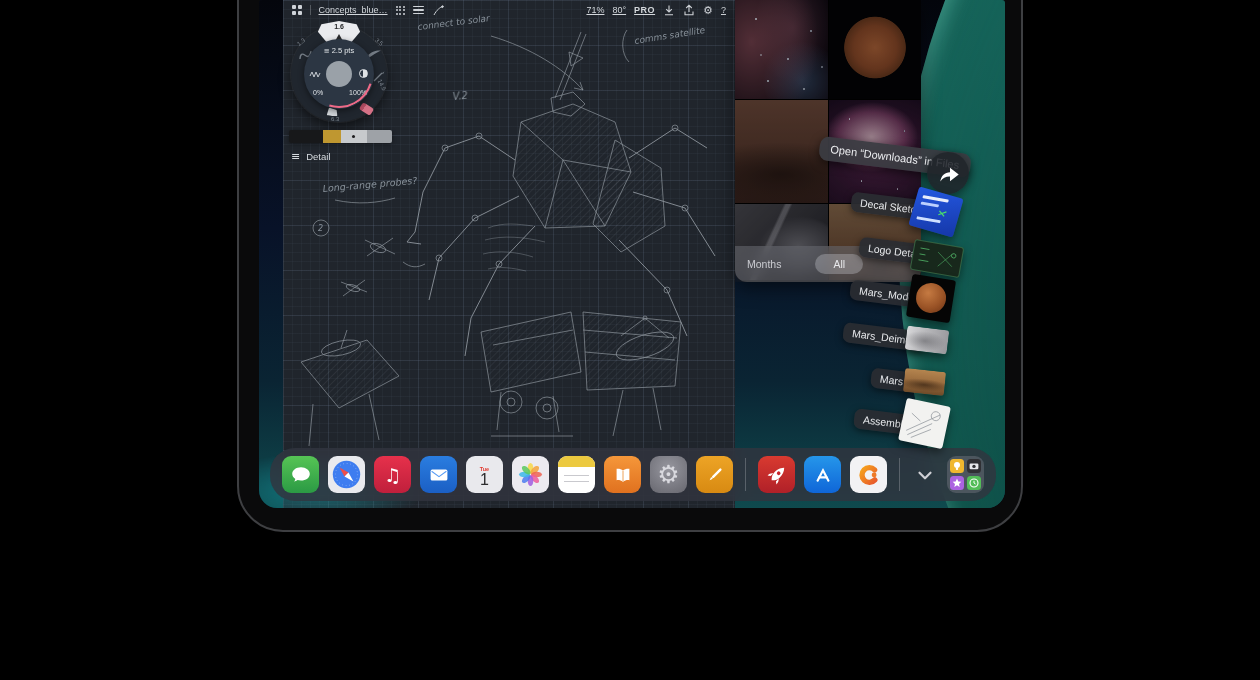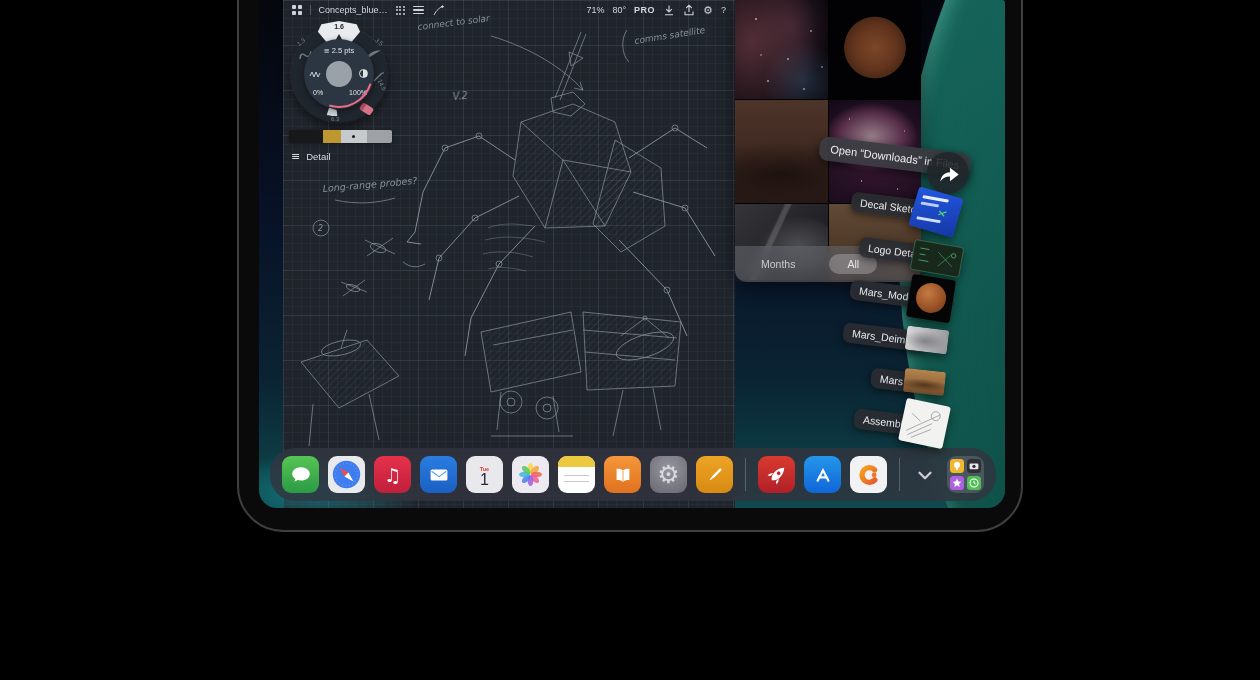--- a/index.html
+++ b/index.html
@@ -34,21 +34,21 @@
   .c-toolbar{position:absolute;top:0;left:0;right:0;height:20px;display:flex;align-items:center;
              gap:8px;padding:0 9px;color:#ccd1d6;font-size:9px;}
   .tb-sep{width:1px;height:10px;background:rgba(255,255,255,.22);}
   .grid4{display:grid;grid-template-columns:4px 4px;grid-template-rows:4px 4px;gap:1.5px;}
   .grid4 i{background:#cfd3d8;border-radius:1px;}
   .dots9{display:grid;grid-template-columns:2px 2px 2px;grid-template-rows:2px 2px 2px;gap:1.5px;}
   .dots9 i{background:#cfd3d8;border-radius:50%;}
   .bars3{display:flex;flex-direction:column;gap:2px;}
   .bars3 i{width:11px;height:1.6px;background:#cfd3d8;border-radius:1px;}
   .tb-spacer{flex:1;}
-  .tb-label{color:#d3d7db;}
+  .tb-label{color:#d3d7db;text-decoration:underline;}
   .tb-pro{font-weight:bold;letter-spacing:.5px;}
   .tb-ic{display:flex;align-items:center;}
 
   
   .wheel{position:absolute;left:8px;top:26px;width:96px;height:96px;}
   .w-ring{position:absolute;inset:0;border-radius:50%;background:#20262e;
           box-shadow:0 0 0 1px rgba(255,255,255,.05),0 5px 12px rgba(0,0,0,.55);}
   .w-wedge{position:absolute;left:26px;top:-5px;width:44px;height:36px;z-index:3;background:#eaebee;
            clip-path:polygon(50% 100%,2% 30%,10% 9%,50% 0%,90% 9%,98% 30%);text-align:center;}
   .w-size{display:block;margin-top:2px;font-size:7px;color:#232426;font-weight:bold;}
@@ -114,21 +114,21 @@
       radial-gradient(55px 38px at 68% 55%,#6d6d72,#3c3c40 70%,rgba(0,0,0,0) 78%),
       linear-gradient(135deg,#4a4a4e,#1f1f22);}
   .t-rover{background:
       radial-gradient(26px 10px at 55% 78%,rgba(25,15,8,.9),rgba(25,15,8,0) 85%),
       linear-gradient(180deg,#8a6a4a 0%,#6e4e34 60%,#47301f 100%);}
   .stars::after{content:"";position:absolute;left:20px;top:18px;width:1.5px;height:1.5px;border-radius:50%;
       background:#dfe6ef;box-shadow:32px 40px 0 #cdd6e2,55px 12px 0 #aeb8c6,12px 62px 0 #cdd6e2,
       48px 70px 0 rgba(220,230,240,.8),66px 48px 0 rgba(190,200,215,.7),5px 36px 0 rgba(220,230,240,.6);}
   .pbar{position:absolute;left:0;right:0;bottom:0;height:36px;z-index:3;display:flex;align-items:center;
         background:rgba(106,108,114,.55);backdrop-filter:blur(6px);color:#cbccd1;font-size:10.5px;}
-  .pbar-months{margin-left:26px;}
+  .pbar-months{margin-left:12px;}
   .pbar-all{margin-left:34px;padding:4px 18px;border-radius:14px;background:rgba(190,192,198,.38);color:#e8e9ec;}
 
   
   .drag-layer{position:absolute;inset:0;z-index:5;pointer-events:none;}
   .drop-tooltip{position:absolute;left:560px;top:145px;transform:rotate(7deg);white-space:nowrap;
       background:rgba(58,60,66,.94);color:#edeef1;font-size:11px;padding:6px 11px;border-radius:9px;
       box-shadow:0 3px 10px rgba(0,0,0,.55);}
   .share-btn{position:absolute;left:668px;top:152px;width:42px;height:42px;border-radius:50%;
       background:rgba(32,36,42,.88);display:flex;align-items:center;justify-content:center;
       box-shadow:0 3px 10px rgba(0,0,0,.45);pointer-events:auto;}

